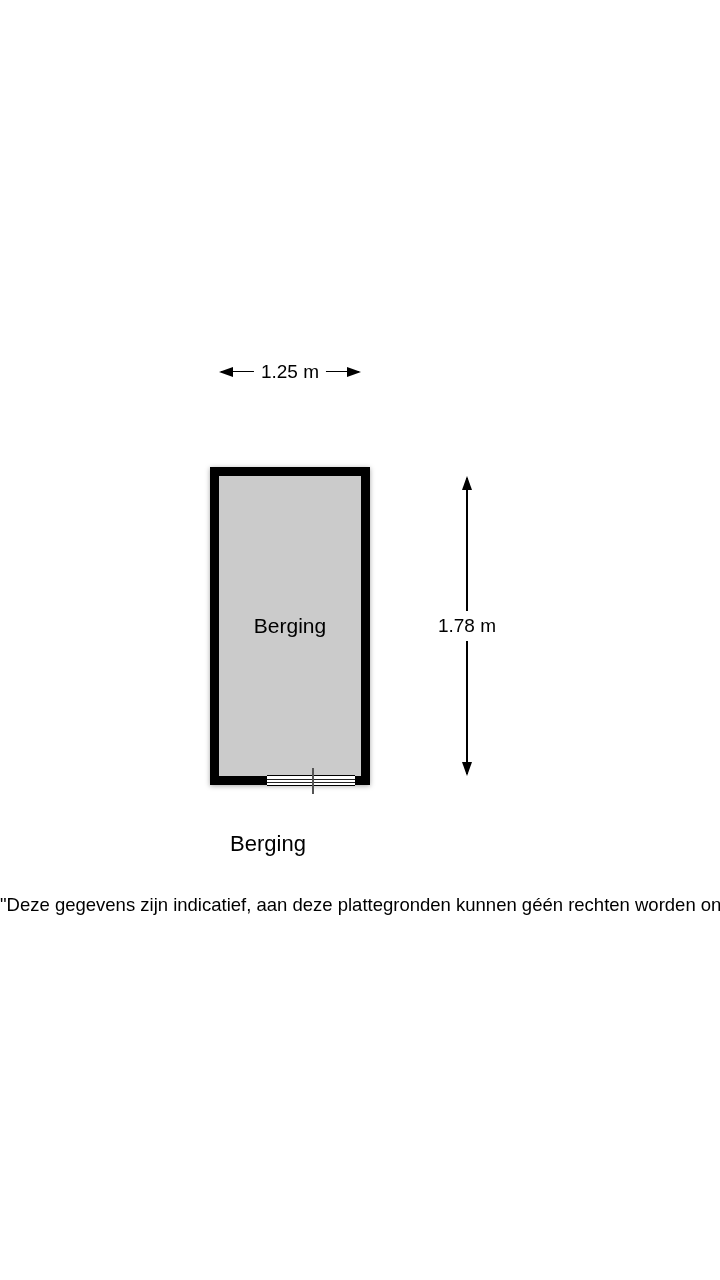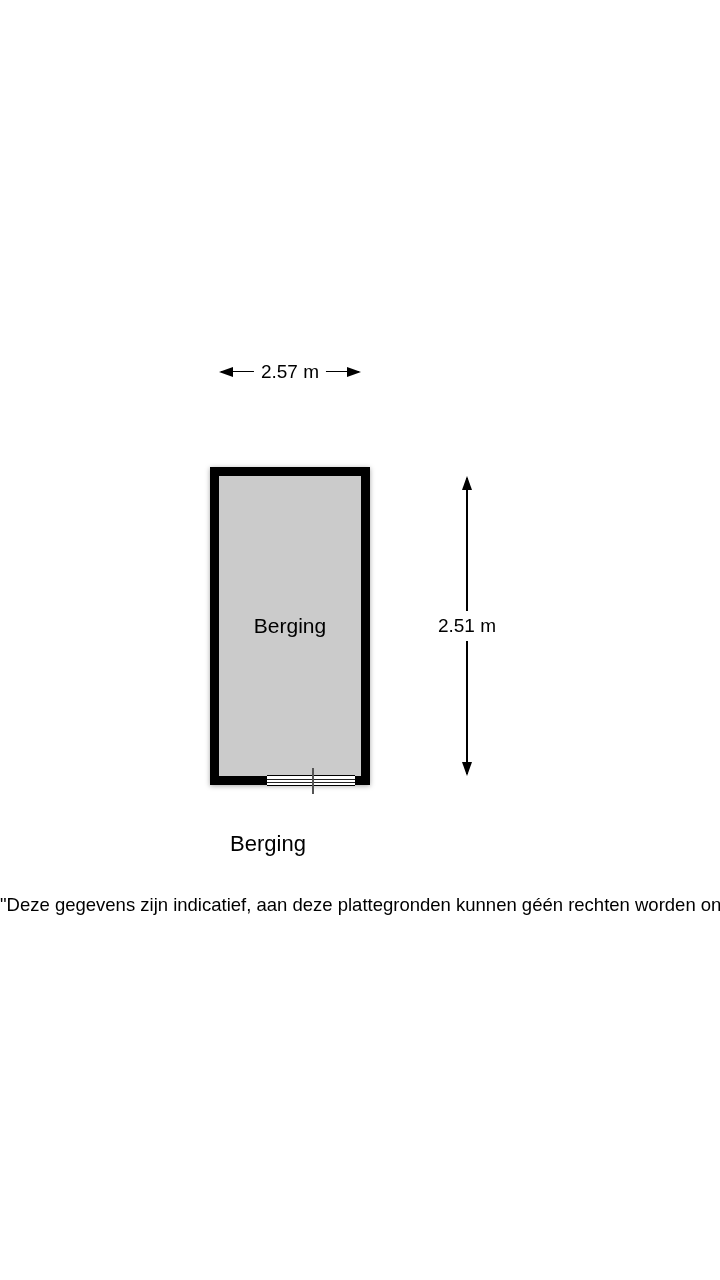--- a/index.html
+++ b/index.html
@@ -153,37 +153,37 @@
 </style>
 </head>
 <body>
 
 <div class="canvas">
 
   <div class="h-dim">
     <div class="dim-line"></div>
     <div class="arrowhead arrow-left"></div>
     <div class="arrowhead arrow-right"></div>
-    <span class="dim-label">2.57 m</span>
+    <span class="dim-label">1.25 m</span>
   </div>
 
   <div class="room">
     <span class="room-label">Berging</span>
   </div>
 
   <div class="opening">
     <div class="pane-line one"></div>
     <div class="pane-line two"></div>
   </div>
   <div class="opening-tick"></div>
 
   <div class="v-dim">
     <div class="dim-line"></div>
     <div class="arrowhead arrow-up"></div>
     <div class="arrowhead arrow-down"></div>
-    <span class="dim-label">2.51 m</span>
+    <span class="dim-label">1.78 m</span>
   </div>
 
   <div class="plan-title">Berging</div>
 
   <div class="disclaimer">"Deze gegevens zijn indicatief, aan deze plattegronden kunnen géén rechten worden ontleend"</div>
 
 </div>
 
 </body></html>

